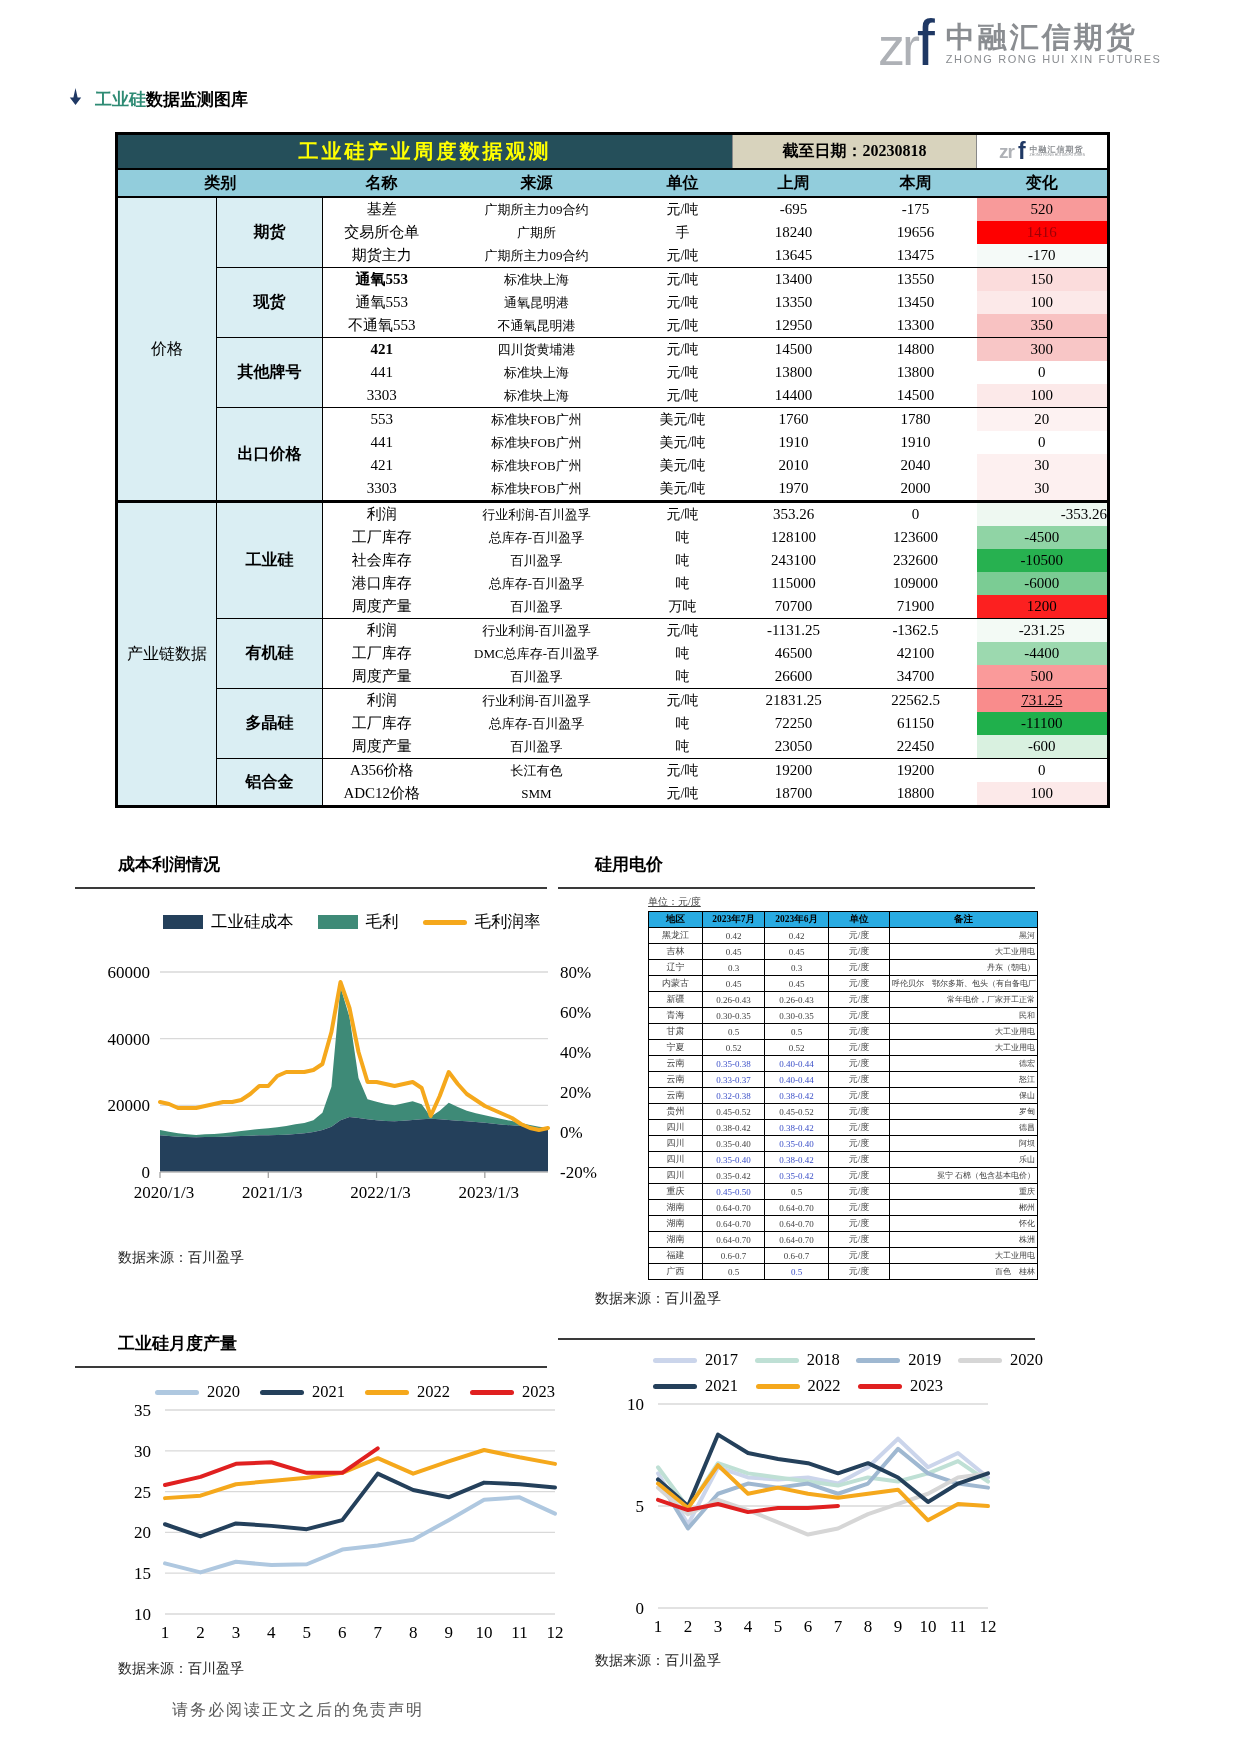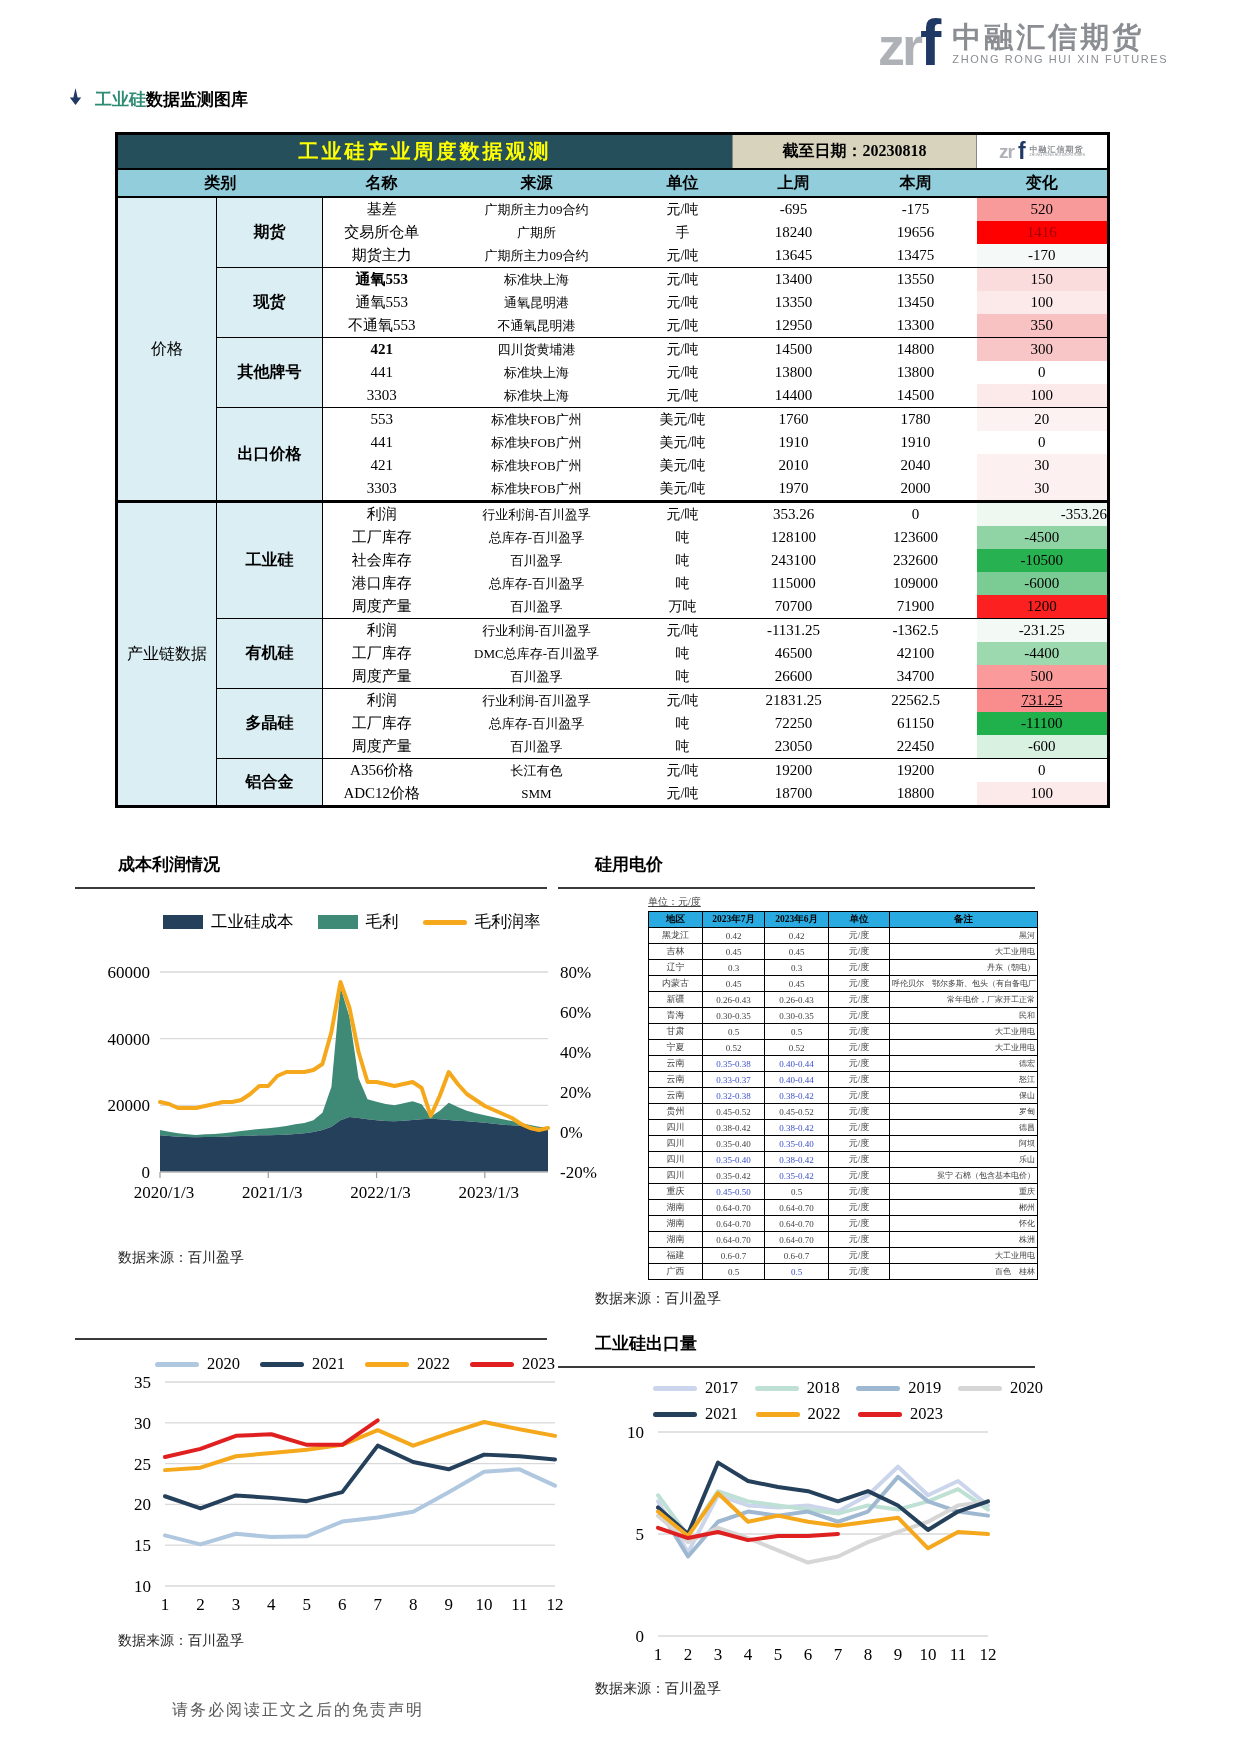--- a/index.html
+++ b/index.html
@@ -1,20 +1,20 @@
 <!DOCTYPE html>
 <html><head>
 <meta charset="utf-8">
 <style>
   html,body{margin:0;padding:0;background:#fff}
   .page{position:relative;width:1241px;height:1755px;background:#fff;font-family:"Liberation Serif",serif;color:#000;overflow:hidden}
 
   
   .logo{position:absolute;left:878px;top:16px;display:flex;align-items:flex-end;gap:14px}
-  .logo-zrf{font-family:"Liberation Sans",sans-serif;font-weight:bold;font-size:54px;line-height:.85;letter-spacing:-3px;color:#AEB1B6}
+  .logo-zrf{font-family:"Liberation Sans",sans-serif;font-weight:normal;font-size:54px;line-height:.85;letter-spacing:-3px;color:#AEB1B6}
   .logo-zrf .f{color:#1F3864;font-size:64px}
   .logo-txt{display:flex;flex-direction:column;padding-bottom:5px}
   .logo-cn{font-family:"Liberation Sans",sans-serif;font-weight:bold;font-size:29px;color:#8A8D91;letter-spacing:3px;line-height:1.1}
   .logo-en{font-family:"Liberation Sans",sans-serif;font-size:11px;color:#8A8D91;letter-spacing:1.6px}
 
   
   .page-head{position:absolute;left:68px;top:88px;display:flex;align-items:flex-start;gap:12px;font-size:17px;font-weight:bold}
   .page-head .hl{color:#2E8B74}
 
   
@@ -558,20 +558,21 @@
             <td class="blue">0.5</td>
             <td>元/度</td>
             <td class="note">百色　桂林</td>
           </tr>
         </tbody>
       </table>
     <div class="c-src" style="margin-left:37px;margin-top:10px">数据来源：百川盈孚</div>
   </div>
 
   <div class="box" style="left:75px;top:1332px;width:500px">
+    <div class="c-title" style="padding-left:43px">工业硅月度产量</div>
     <div class="c-rule" style="width:472px"></div>
     <div class="lg-row" id="legend2" style="margin-left:80px;margin-top:14px;width:400px;justify-content:space-between">
         <div class="lg-item">
           <span class="sw-line" style="background: rgb(175, 200, 224);"></span>
           <span class="lg-label">2020</span>
         </div>
         <div class="lg-item">
           <span class="sw-line" style="background: rgb(36, 64, 91);"></span>
           <span class="lg-label">2021</span>
         </div>
@@ -611,21 +612,20 @@
           <text x="480" y="234" text-anchor="middle" font-size="17" fill="#000" font-family="Liberation Serif,serif">12</text>
           <polyline points="90,159.408 125.45454545454545,168.38400000000001 160.9090909090909,157.776 196.36363636363637,161.04 231.8181818181818,160.224 267.27272727272725,145.536 302.72727272727275,141.45600000000002 338.1818181818182,135.74399999999997 373.6363636363636,116.16000000000001 409.09090909090907,95.75999999999999 444.54545454545456,93.31199999999998 480,109.632" fill="none" stroke="#AFC8E0" stroke-width="4" stroke-linejoin="round" stroke-linecap="round"></polyline>
           <polyline points="90,120.24000000000001 125.45454545454545,132.48000000000002 160.9090909090909,119.42399999999999 196.36363636363637,121.87199999999999 231.8181818181818,125.13600000000001 267.27272727272725,116.16000000000001 302.72727272727275,69.64800000000001 338.1818181818182,85.968 373.6363636363636,93.31199999999998 409.09090909090907,78.624 444.54545454545456,80.25600000000001 480,83.52" fill="none" stroke="#24405B" stroke-width="4" stroke-linejoin="round" stroke-linecap="round"></polyline>
           <polyline points="90,94.12800000000001 125.45454545454545,91.68 160.9090909090909,80.25600000000001 196.36363636363637,76.99199999999999 231.8181818181818,73.72800000000001 267.27272727272725,68.832 302.72727272727275,54.144 338.1818181818182,69.64800000000001 373.6363636363636,57.408 409.09090909090907,45.98399999999999 444.54545454545456,53.327999999999996 480,59.856" fill="none" stroke="#F5A81C" stroke-width="4" stroke-linejoin="round" stroke-linecap="round"></polyline>
           <polyline points="90,81.072 125.45454545454545,72.91199999999999 160.9090909090909,59.856 196.36363636363637,58.223999999999975 231.8181818181818,68.832 267.27272727272725,68.832 302.72727272727275,44.35199999999999" fill="none" stroke="#E02020" stroke-width="4" stroke-linejoin="round" stroke-linecap="round"></polyline>
         </svg></div>
     <div class="c-src" style="margin-left:43px;margin-top:2px">数据来源：百川盈孚</div>
   </div>
 
   <div class="box" style="left:558px;top:1332px;width:500px">
-    <div class="c-title" style="padding-left:37px">工业硅出口量</div>
     <div class="c-rule" style="width:477px"></div>
     <div class="lg-row" id="legend3a" style="margin-left:95px;margin-top:10px;width:390px;justify-content:space-between">
         <div class="lg-item">
           <span class="sw-line" style="background: rgb(203, 213, 235);"></span>
           <span class="lg-label">2017</span>
         </div>
         <div class="lg-item">
           <span class="sw-line" style="background: rgb(191, 224, 213);"></span>
           <span class="lg-label">2018</span>
         </div>

